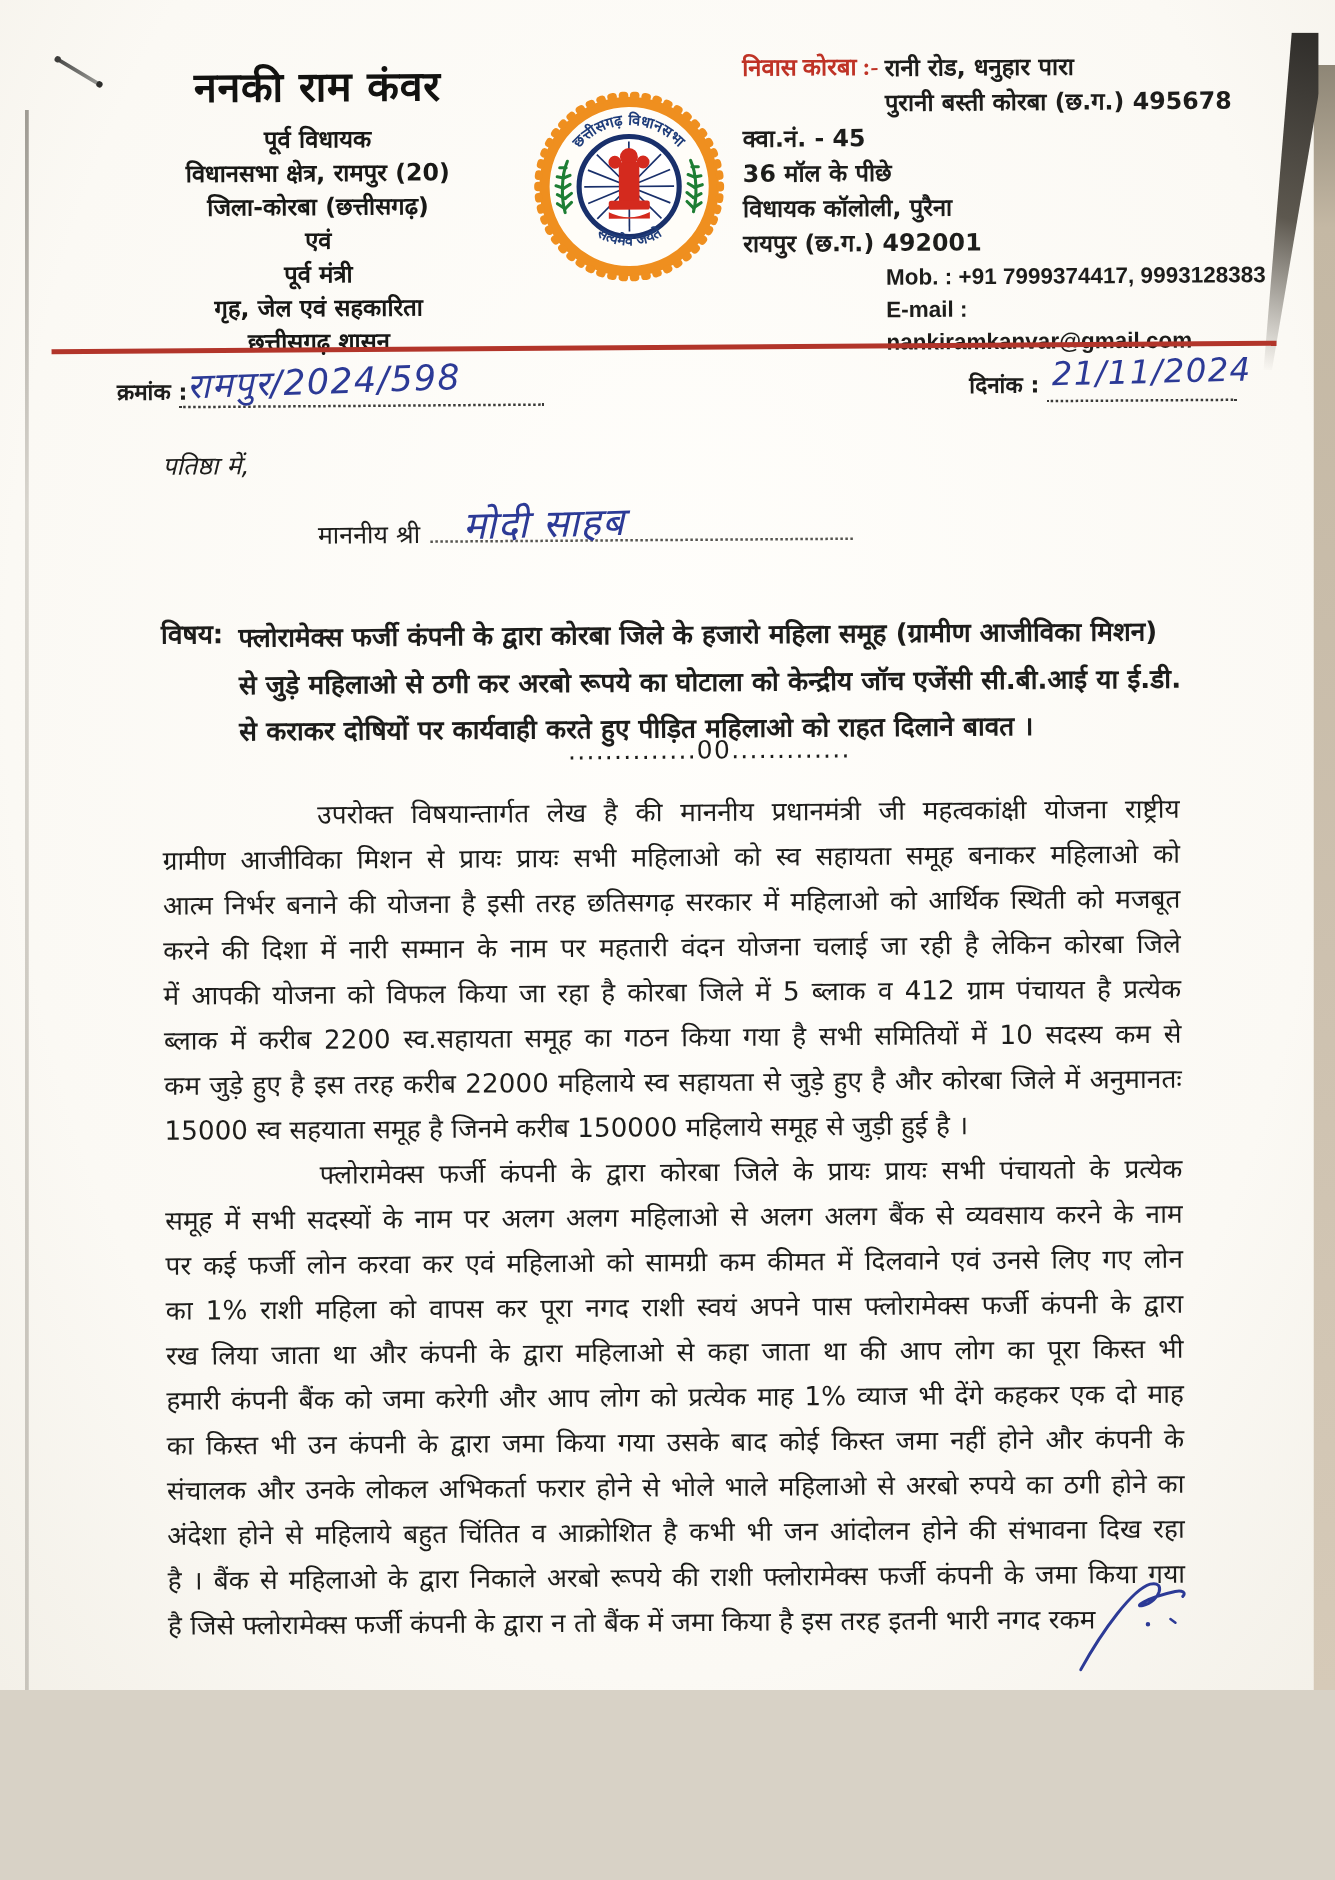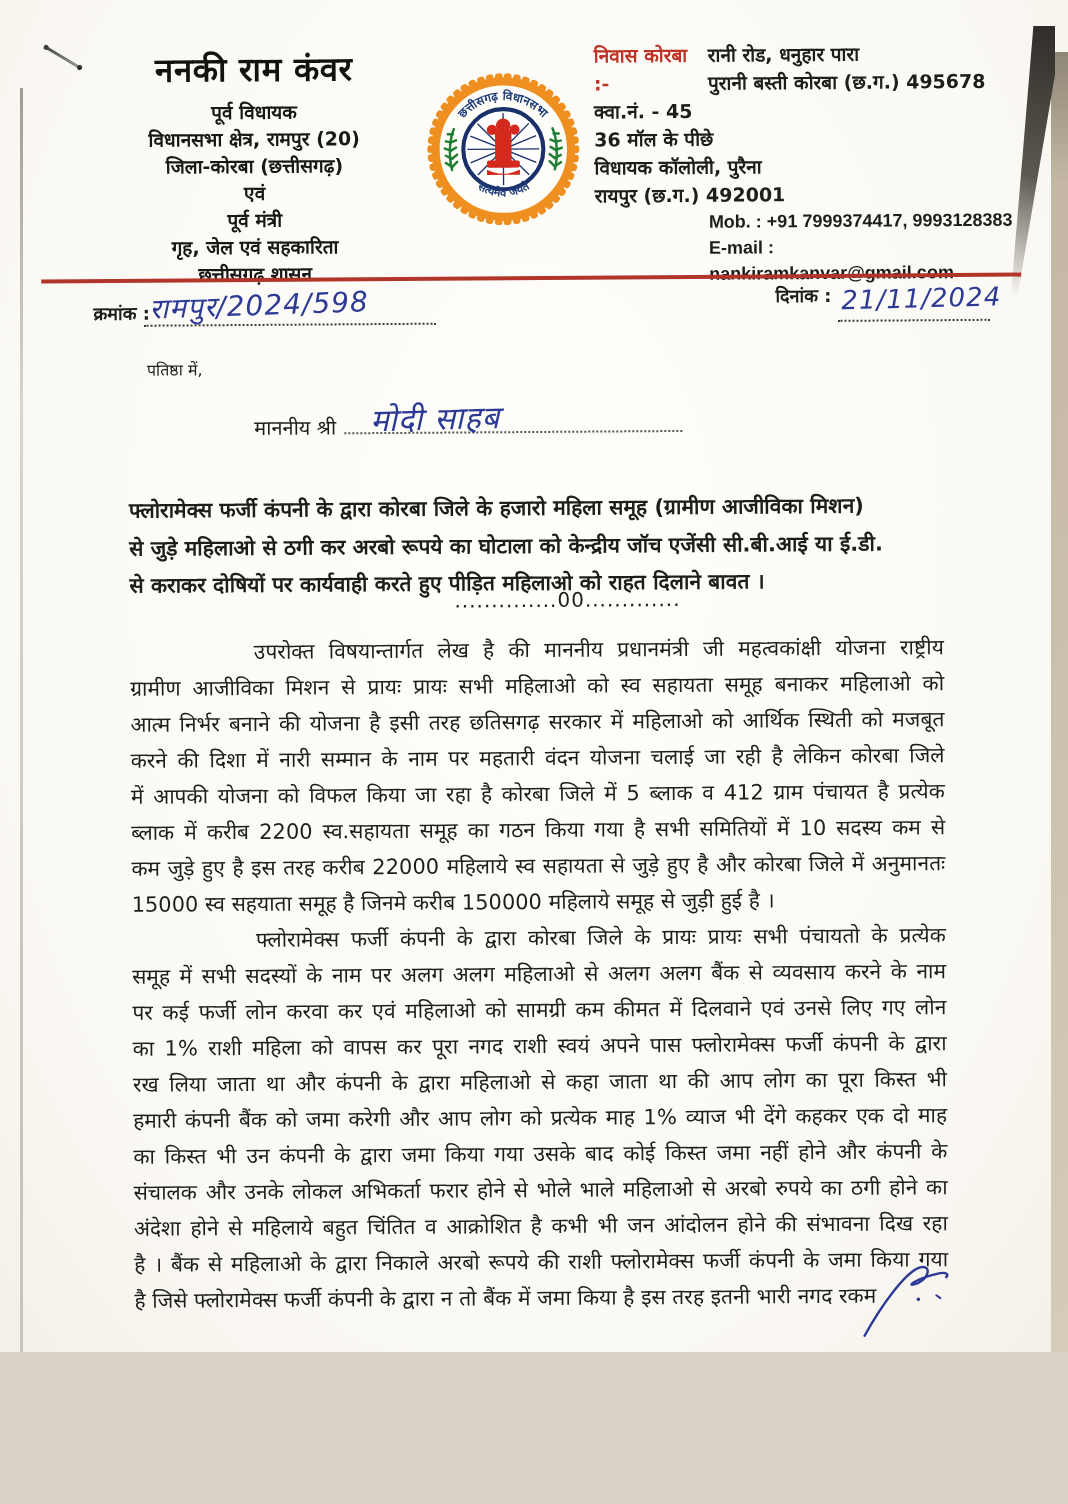--- a/index.html
+++ b/index.html
@@ -25,34 +25,34 @@
   .pen-mark::before{left:-3px}.pen-mark::after{right:-3px;background:#2e2e2c}
   .content{position:absolute;inset:0;transform:rotate(-0.4deg);}
 
   
   .lh-left{position:absolute;left:62px;top:44px;width:392px;text-align:center;}
   .lh-name{font-size:33px;font-weight:bold;letter-spacing:.5px;margin-bottom:8px;color:#121210;}
   .lh-line{font-size:19px;font-weight:bold;line-height:27px;color:#181816;}
   .emblem{position:absolute;left:430px;top:72px;width:154px;height:154px;}
   .lh-right{position:absolute;left:598px;top:42px;width:428px;font-size:19px;font-weight:bold;line-height:28px;}
   .addr-row{display:flex;}
-  .addr-label{color:#bf3326;width:114px;flex:0 0 114px;}
+  .addr-label{color:#bf3326;width:114px;flex:0 0 114px;font-family:Liberation Serif, serif;}
   .addr-lines{flex:1;}
   .addr-contact{margin-left:114px;font-family:"Liberation Sans",sans-serif;font-size:18px;line-height:26px;}
   .rule{position:absolute;left:44px;top:276px;width:980px;height:4px;background:#b2352a;}
 
   
   .ref-label{position:absolute;font-size:18px;font-weight:bold;}
   .dotted{position:absolute;border-bottom:2.5px dotted #3a3a38;height:26px;}
   .hand{color:#2c3a96;font-style:italic;letter-spacing:1px;}
   .hand-serial{position:absolute;left:152px;top:283px;font-size:28px;transform:rotate(-1.6deg);}
   .hand-date{position:absolute;left:844px;top:286px;font-size:26px;transform:rotate(-1deg);}
 
   
-  .to-line{position:absolute;left:149px;top:356px;font-size:16px;}
+  .to-line{position:absolute;left:132px;top:356px;font-size:20px;font-style:italic;}
   .hon-row{position:absolute;left:256px;top:412px;font-size:20px;}
   .hon-dots{display:inline-block;width:338px;border-bottom:2.5px dotted #55544f;height:18px;margin-left:8px;}
   .hand-name{position:absolute;left:372px;top:396px;font-size:31px;transform:rotate(-1.2deg);}
 
   
   .subject{position:absolute;left:130px;top:490px;width:820px;display:flex;font-size:21px;font-weight:600;}
   .subject-label{flex:0 0 62px;}
   .subject-lines div{line-height:37.5px;}
   .separator{position:absolute;left:368px;top:588px;width:400px;text-align:center;font-size:20px;letter-spacing:1px;}
 
@@ -158,31 +158,32 @@
       </div>
       <div class="addr-contact">Mob. : +91 7999374417, 9993128383</div>
       <div class="addr-contact">E-mail : nankiramkanvar@gmail.com</div>
     </div>
 
     <div class="rule"></div>
 
     <div class="ref-label" style="left:84px;top:298px;margin-left:12px;">क्रमांक :</div>
     <div class="dotted" style="left:146px;top:296px;width:292px;"></div>
     <div class="hand hand-serial">रामपुर/2024/598</div>
-    <div class="ref-label" style="left:778px;top:285px;">दिनांक :</div>
+    <div class="ref-label" style="left:778px;top:297px;">दिनांक :</div>
     <div class="dotted" style="left:840px;top:296px;width:152px;"></div>
     <div class="hand hand-date">21/11/2024</div>
 
     <div class="to-line">पतिष्ठा में,</div>
     <div class="hon-row">
       <span>माननीय श्री</span><span class="hon-dots"></span>
     </div>
     <div class="hand hand-name">मोदी साहब</div>
 
     <div class="subject">
+      <div class="subject-label">विषय:</div>
       <div class="subject-lines">
         <div>फ्लोरामेक्स फर्जी कंपनी के द्वारा कोरबा जिले के हजारो महिला समूह (ग्रामीण आजीविका मिशन)</div>
         <div>से जुड़े महिलाओ से ठगी कर अरबो रूपये का घोटाला को केन्द्रीय जॉच एजेंसी सी.बी.आई या ई.डी.</div>
         <div>से कराकर दोषियों पर कार्यवाही करते हुए पीड़ित महिलाओ को राहत दिलाने बावत ।</div>
       </div>
     </div>
     <div class="separator">..............00.............</div>
 
     <div class="body-text">
       <div class="bl jl indent">उपरोक्त विषयान्तार्गत लेख है की माननीय प्रधानमंत्री जी महत्वकांक्षी योजना राष्ट्रीय</div>

